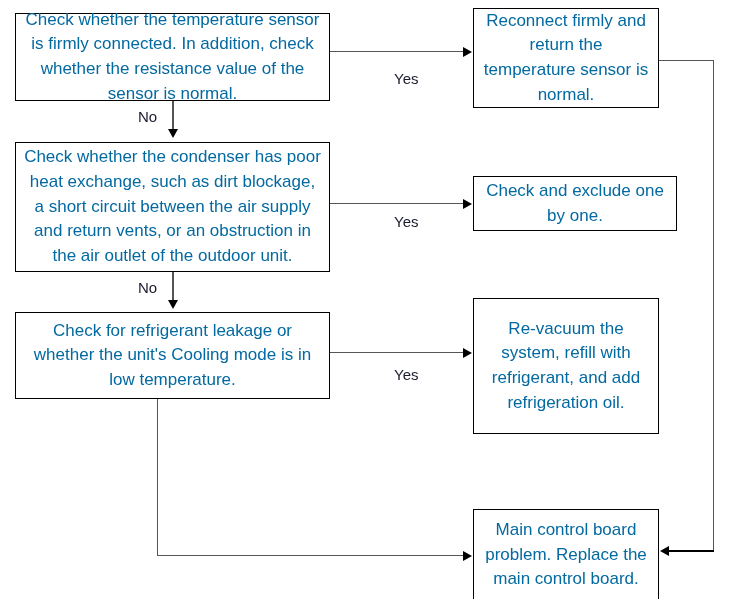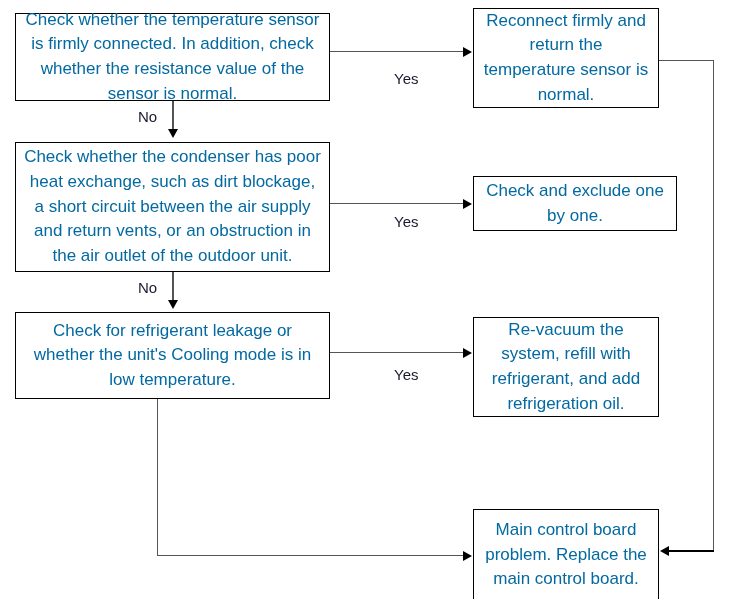--- a/index.html
+++ b/index.html
@@ -90,21 +90,21 @@
   </div>
 
   <div class="node" style="left:473px; top:176px; width:204px; height:55px;">
     <span>Check and exclude one by one.</span>
   </div>
 
   <div class="node" style="left:15px; top:312px; width:315px; height:87px;">
     <span>Check for refrigerant leakage or whether the unit's Cooling mode is in low temperature.</span>
   </div>
 
-  <div class="node" style="left:473px; top:298px; width:186px; height:100px;margin-top:19px;">
+  <div class="node" style="left:473px; top:298px; width:186px; height:136px;">
     <span>Re-vacuum the system, refill with refrigerant, and add refrigeration oil.</span>
   </div>
 
   <div class="node" style="left:473px; top:509px; width:186px; height:92px;">
     <span>Main control board problem. Replace the main control board.</span>
   </div>
 
   <div class="hline" style="left:330px; top:51px; width:134px;"></div>
   <div class="arrow-r" style="left:463px; top:47px;"></div>
   <div class="edge-label" style="left:394px; top:70px;">Yes</div>

